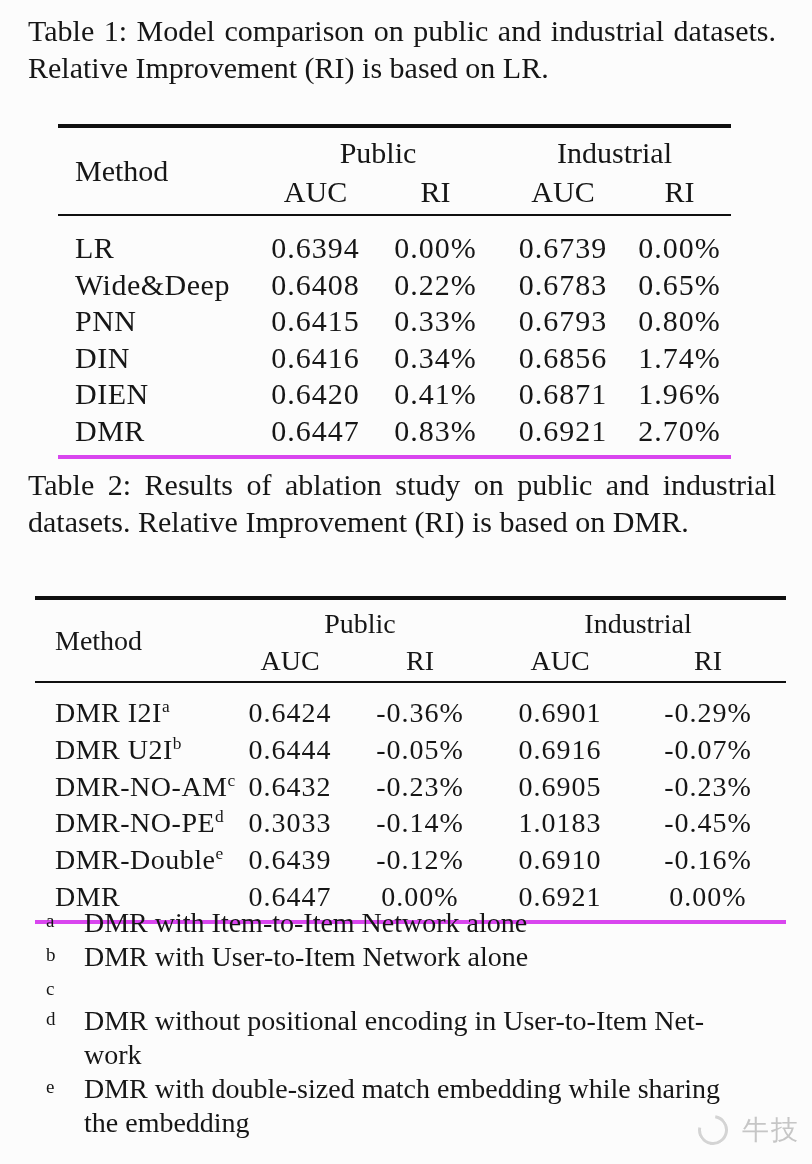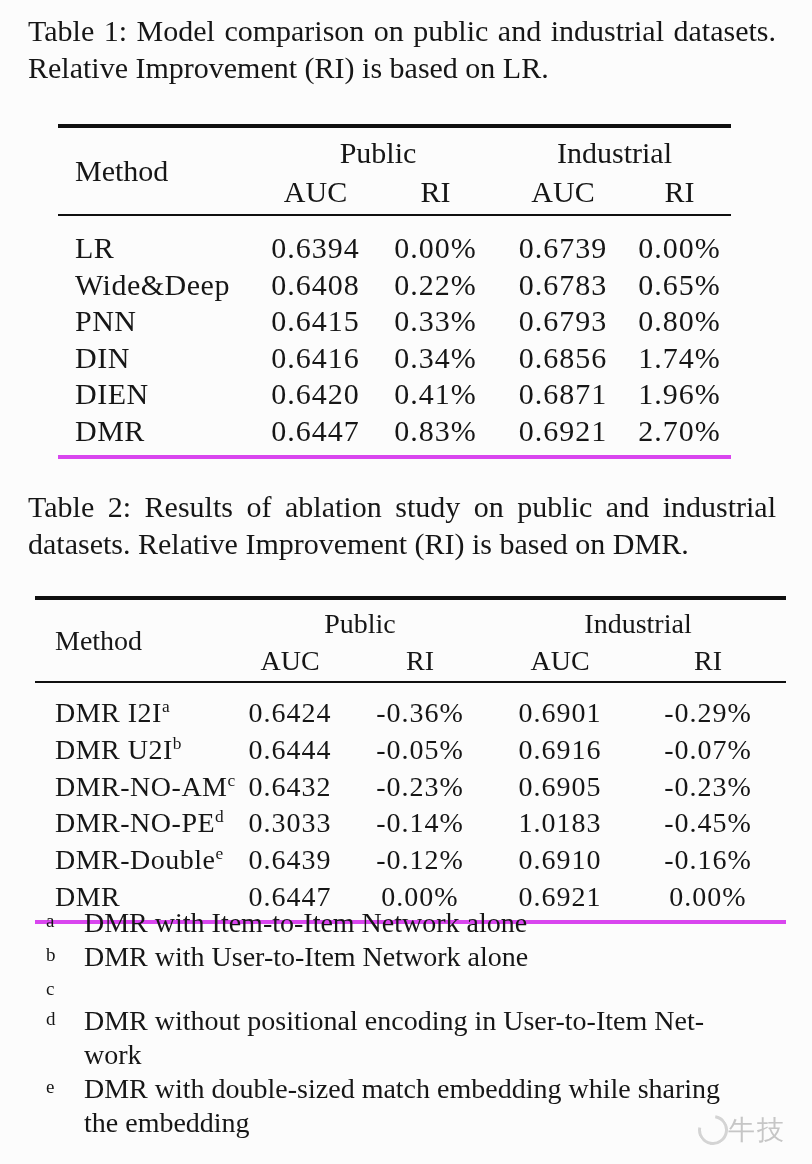--- a/index.html
+++ b/index.html
@@ -8,21 +8,21 @@
     background:#fcfcfc;
     color:#161616;
     font-family:"Liberation Serif", serif;
     position:relative;
     overflow:hidden;
   }
 
   
   .caption { position:absolute; left:28px; width:748px; font-size:30px; line-height:37px; }
   #caption1 { top:12px; }
-  #caption2 { top:488px; }
+  #caption2 { top:466px; }
   .cap-line-just { display:block; text-align:justify; text-align-last:justify; }
   .cap-line { display:block; }
 
   
   table {
     position:absolute;
     border-collapse:collapse;
     table-layout:fixed;
     border-top:4px solid #101010;
     border-bottom:4px solid #d946ef;
@@ -56,21 +56,21 @@
 
   sup.method-sup { font-size:0.62em; letter-spacing:0; }
 
   
   .footnotes { position:absolute; left:42px; top:906px; width:706px; font-size:28px; }
   .footnote { display:flex; align-items:flex-start; line-height:34px; }
   .fn-marker { flex:0 0 38px; font-size:19px; line-height:30px; padding-left:4px; }
   .fn-text { flex:0 1 auto; max-width:660px; }
 
   
-  .watermark { position:absolute; left:698px; top:1112px; display:flex; align-items:center; gap:0; }
+  .watermark { position:absolute; left:698px; top:1112px; display:flex; align-items:center; gap:14px; }
   .wm-logo {
     width:24px; height:24px;
     border:3px solid #d4d4d4;
     border-top-color:transparent;
     border-radius:50%;
     transform:rotate(-35deg);
   }
   .wm-text { font-size:27px; color:#c6c6c6; letter-spacing:2px; white-space:nowrap; }
 </style>
 </head>

